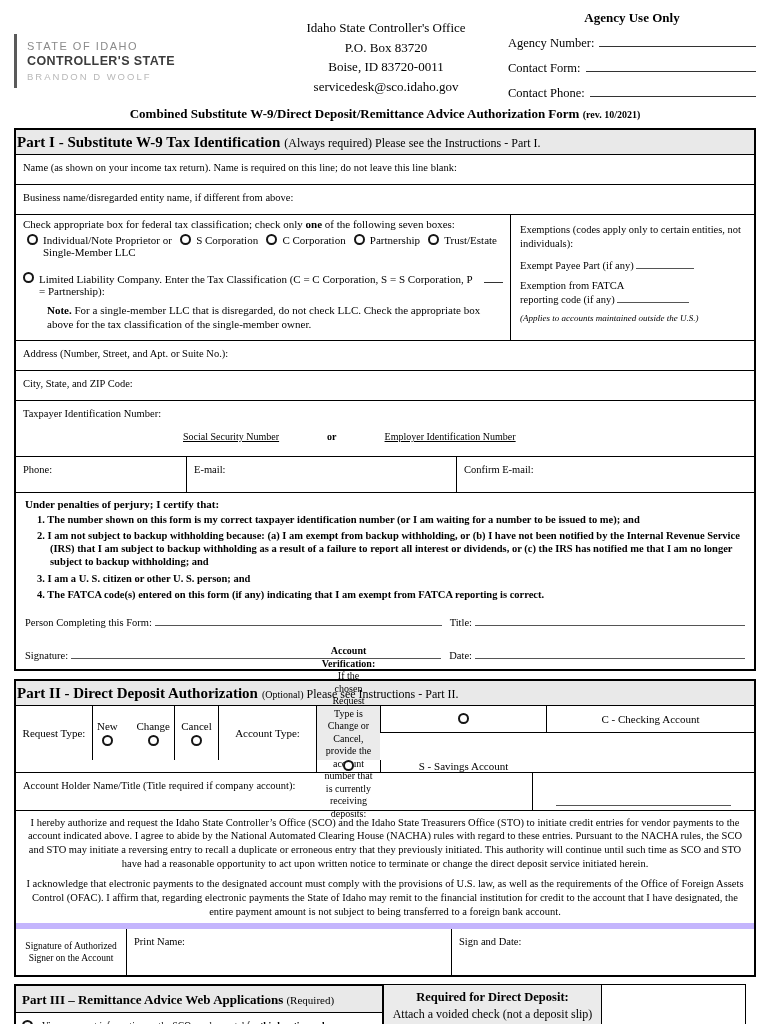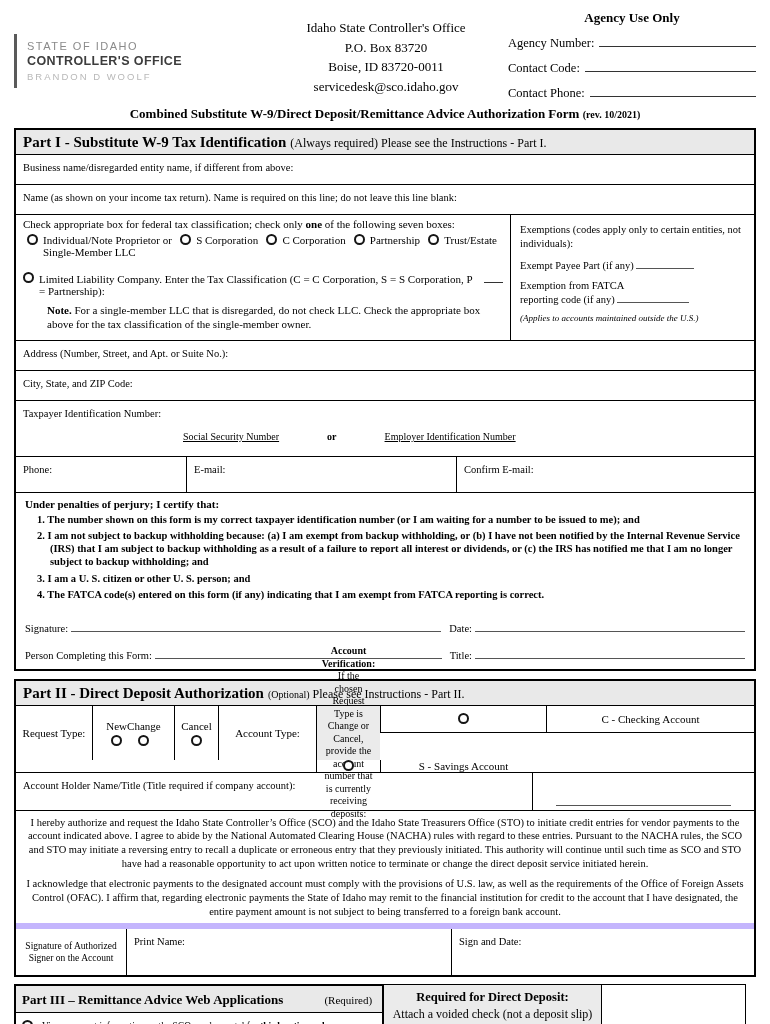--- a/index.html
+++ b/index.html
@@ -21,21 +21,21 @@
   .agency { width:248px; font-size:12.5px; padding-top:2px; }
   .agency-title { text-align:center; font-weight:bold; font-size:13px; }
   .agency-row { margin-top:8px; display:flex; align-items:baseline; }
   .agency-row .blank { flex:1; border-bottom:1px solid #333; margin-left:5px; height:13px; }
 
   .form-title { text-align:center; font-weight:bold; font-size:13px; margin:4px 0 6px; }
   .rev { font-size:10px; }
 
   
   .sect { border:2px solid #000; }
-  .bar { background:#e9e9e9; border-bottom:1px solid #000; padding:3px 7px; }
+  .bar { background:#e9e9e9; border-bottom:1px solid #000; padding:3px 1px; }
   .bar-title { font-weight:bold; font-size:15px; }
   .bar-note { font-size:12px; }
   .bar-note-sm { font-size:10px; }
   .row { border-bottom:1px solid #000; padding:2px 7px; }
   .field-label { font-size:10.5px; }
   .h30 { height:30px; } .h56 { height:56px; }
 
   .radio { display:inline-block; width:11px; height:11px; border:2px solid #151515; border-radius:50%; vertical-align:-2px; background:#fff; flex:none; }
 
   
@@ -74,75 +74,75 @@
   .grow { flex:1; margin:0 8px 0 3px; }
   .grow2 { flex:0 0 270px; margin-left:3px; }
 
   
   .p2 { margin-top:8px; }
   .req-grid { display:grid; grid-template-columns:76px 82px 44px 98px 64px 166px 1fr; grid-template-rows:27px 27px; border-bottom:1px solid #000; font-size:11px; }
   .rg-cell { border-left:1px solid #000; display:flex; align-items:center; justify-content:center; }
   .rg-first { border-left:none; }
   .span2 { grid-row:1 / 3; }
   .hdiv { border-bottom:1px solid #000; }
-  .nc-cell { display:flex; justify-content:center; align-items:center; padding:2px 4px; }
+  .nc-cell { display:flex; justify-content:space-between; align-items:center; padding:2px 4px; }
   .mini-col { display:flex; flex-direction:column; align-items:center; gap:3px; font-size:11px; }
   .verif { background:#ebebeb; padding:3px 6px; text-align:center; font-size:10px; line-height:1.25; display:flex; flex-direction:column; justify-content:center; }
   .holder-row { display:grid; grid-template-columns:1fr 222px; border-bottom:1px solid #000; height:38px; }
   .holder-left { padding:2px 7px; }
   .holder-right { border-left:1px solid #000; display:flex; align-items:flex-end; justify-content:center; padding-bottom:4px; }
   .acct-line { width:175px; border-bottom:1px solid #555; height:10px; }
   .paras { padding:5px 9px; font-size:10.5px; line-height:1.3; border-bottom:6px solid #c4b5fd;text-align:center; }
   .paras p { margin:0 0 7px; }
   .paras p:last-child { margin-bottom:0; }
   .p2-sig { display:grid; grid-template-columns:110px 325px 1fr; height:46px; }
   .p2-sig > div { padding:2px 7px; }
   .p2-sig > div + div { border-left:1px solid #000; }
   .sig-cap { font-size:9.5px; text-align:center; display:flex; align-items:center; justify-content:center; line-height:1.3; }
 
   
   .p3 { margin-top:7px; display:flex; align-items:stretch; }
   .p3-left { width:370px; border:2px solid #000; }
   .p3-bar { background:#e9e9e9; border-bottom:1px solid #000; padding:4px 6px; }
   .p3-bar-title { font-weight:bold; font-size:13px; }
-  .p3-bar-note { font-size:11px;margin-left:38px; }
+  .p3-bar-note { font-size:11px; }
   .p3-opt { display:flex; gap:9px; align-items:center; padding:7px 6px; font-size:9.5px; }
   .bu { font-weight:bold; text-decoration:underline; }
   .p3-req { width:218px; border:1px solid #000; border-left:none; background:#ebebeb; text-align:center; font-size:12px; line-height:1.35; padding:4px 5px; }
   .p3-req-title { font-weight:bold; font-size:12.5px; }
   .p3-empty { width:144px; border:1px solid #000; border-left:none; background:#fff; }
 </style>
 </head>
 <body>
 
 <div class="page">
 
   <div class="header">
     <div class="logo-wrap">
       <div class="logo-divider"></div>
       <div class="logo-text">
         <div class="lt1">STATE OF IDAHO</div>
-        <div class="lt2">CONTROLLER'S OFFICE</div>
+        <div class="lt2">CONTROLLER'S STATE</div>
         <div class="lt3">BRANDON D WOOLF</div>
       </div>
     </div>
     <div class="office">
       <div>Idaho State Controller's Office</div>
       <div>P.O. Box 83720</div>
       <div>Boise, ID 83720-0011</div>
       <div>servicedesk@sco.idaho.gov</div>
     </div>
     <div class="agency">
       <div class="agency-title">Agency Use Only</div>
       <div class="agency-row">
         <span>Agency Number:</span>
         <span class="blank"></span>
       </div>
       <div class="agency-row">
-        <span>Contact Code:</span>
+        <span>Contact Form:</span>
         <span class="blank"></span>
       </div>
       <div class="agency-row">
         <span>Contact Phone:</span>
         <span class="blank"></span>
       </div>
     </div>
   </div>
 
   <div class="form-title">
@@ -150,25 +150,25 @@
     <span class="rev">(rev. 10/2021)</span>
   </div>
 
   <div class="sect">
     <div class="bar">
       <span class="bar-title">Part I - Substitute W-9 Tax Identification</span>
       <span class="bar-note">(Always required)  Please see the Instructions - Part I.</span>
     </div>
 
     <div class="row h30">
+      <span class="field-label">Name (as shown on your income tax return). Name is required on this line; do not leave this line blank:</span>
+    </div>
+
+    <div class="row h30">
       <span class="field-label">Business name/disregarded entity name, if different from above:</span>
-    </div>
-
-    <div class="row h30">
-      <span class="field-label">Name (as shown on your income tax return). Name is required on this line; do not leave this line blank:</span>
     </div>
 
     <div class="row class-row" style="padding:0;">
       <div class="class-left">
         <div>
           <span>Check appropriate box for federal tax classification; check only </span><span class="b">one</span><span> of the following seven boxes:</span>
         </div>
         <div class="class-opts">
           <div class="opt">
             <span class="radio"></span>
@@ -246,32 +246,32 @@
         <span class="field-label">Confirm E-mail:</span>
       </div>
     </div>
 
     <div class="certify">
       <div class="certify-intro">Under penalties of perjury; I certify that:</div>
       <div class="cert-item">1. The number shown on this form is my correct taxpayer identification number (or I am waiting for a number to be issued to me); and</div>
       <div class="cert-item">2. I am not subject to backup withholding because: (a) I am exempt from backup withholding, or (b) I have not been notified by the Internal Revenue Service (IRS) that I am subject to backup withholding as a result of a failure to report all interest or dividends, or (c) the IRS has notified me that I am no longer subject to backup withholding; and</div>
       <div class="cert-item">3. I am a U. S. citizen or other U. S. person; and</div>
       <div class="cert-item">4. The FATCA code(s) entered on this form (if any) indicating that I am exempt from FATCA reporting is correct.</div>
+      <div class="sig-line">
+        <span class="lbl">Person Completing this Form:</span>
+        <span class="line grow"></span>
+        <span class="lbl">Title:</span>
+        <span class="line grow2"></span>
+      </div>
       <div class="sig-line" style="margin-top:20px;">
         <span class="lbl">Signature:</span>
         <span class="line grow"></span>
         <span class="lbl">Date:</span>
         <span class="line grow2"></span>
       </div>
-      <div class="sig-line">
-        <span class="lbl">Person Completing this Form:</span>
-        <span class="line grow"></span>
-        <span class="lbl">Title:</span>
-        <span class="line grow2"></span>
-      </div>
     </div>
   </div>
 
   <div class="sect p2">
     <div class="bar">
       <span class="bar-title">Part II - Direct Deposit Authorization</span>
       <span class="bar-note-sm">(Optional)</span><span class="bar-note"> Please see Instructions - Part II.</span>
     </div>
 
     <div class="req-grid">

